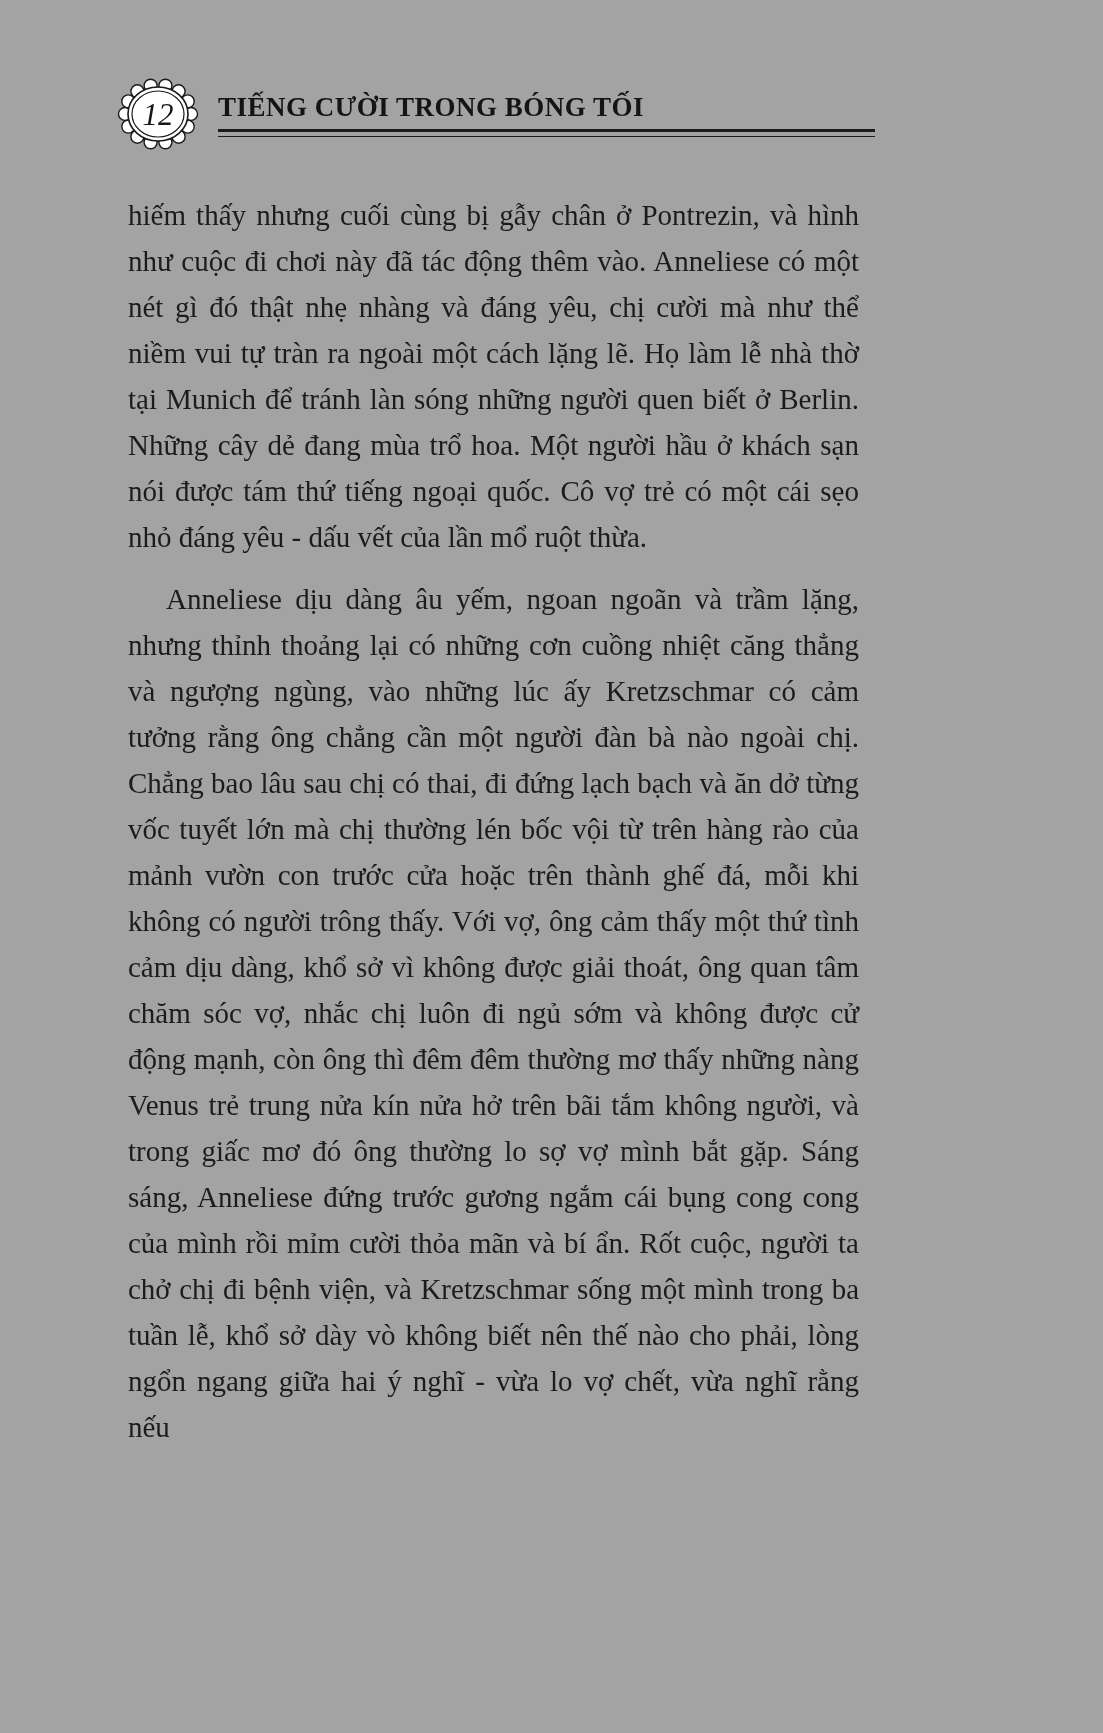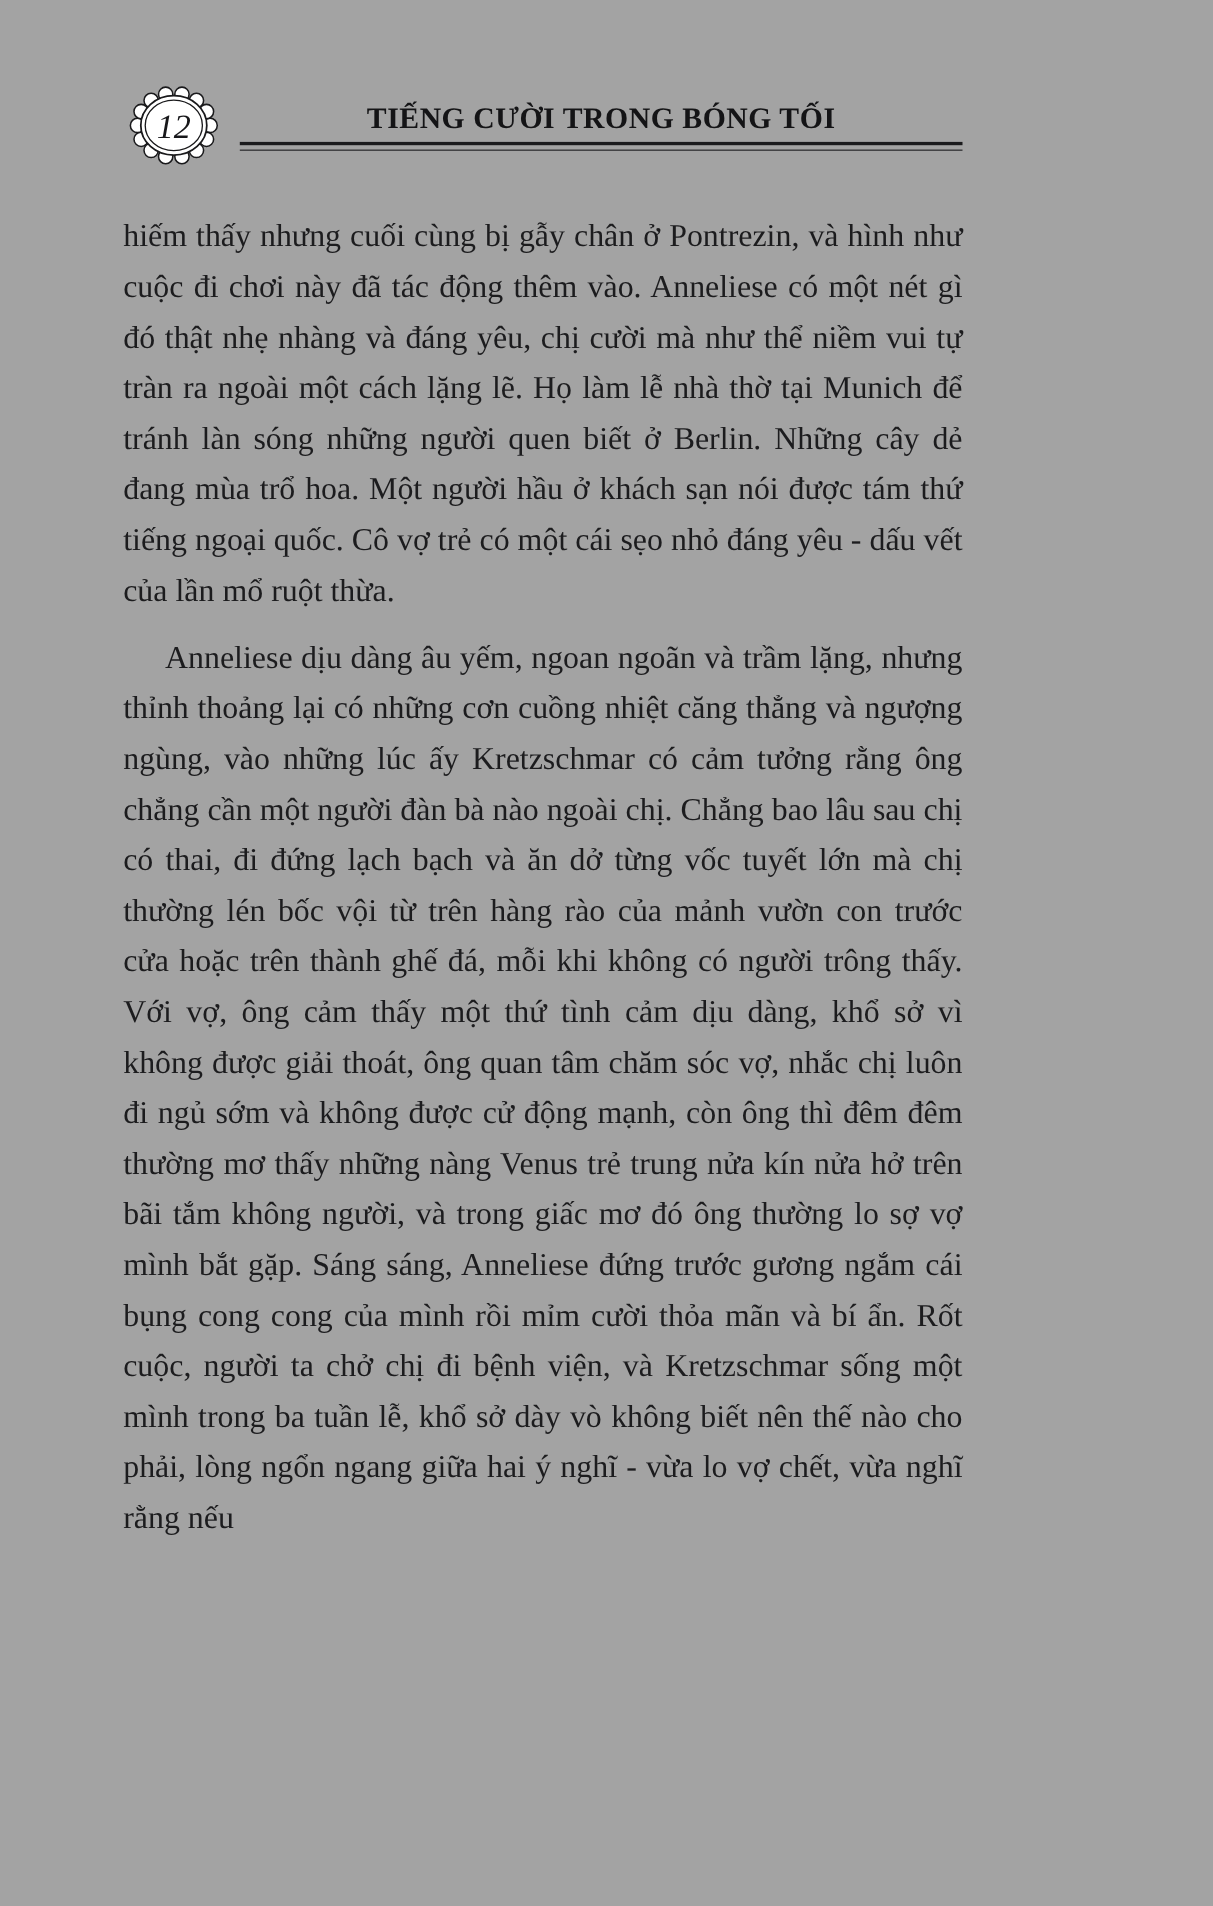--- a/index.html
+++ b/index.html
@@ -45,21 +45,21 @@
     justify-content: center;
     font-style: italic;
     font-size: 31px;
     color: #17171a;
   }
   .header-right {
     flex: 1 1 auto;
     min-width: 0;
   }
   .running-title {
-    text-align: center;
+    text-align: left;
     font-weight: 700;
     font-size: 27px;
     letter-spacing: 0.5px;
     line-height: 30px;
     margin-bottom: 7px;
     color: #141416;
     white-space: nowrap;
     transform-origin: right center;
   }
   .double-rule {
@@ -68,21 +68,21 @@
     border-bottom: 1px solid #1b1b1d;
   }
   .page-body {
     margin-top: 36px;
     font-size: 29px;
     line-height: 46px;
     text-align: justify;
     color: #1c1c1e;
   }
   .para {
-    margin: 0;
+    margin: 16px;
   }
   .para.indented {
     margin-top: 15px;
     text-indent: 38px;
   }
 </style>
 </head>
 <body>
 
 <div class="page">

